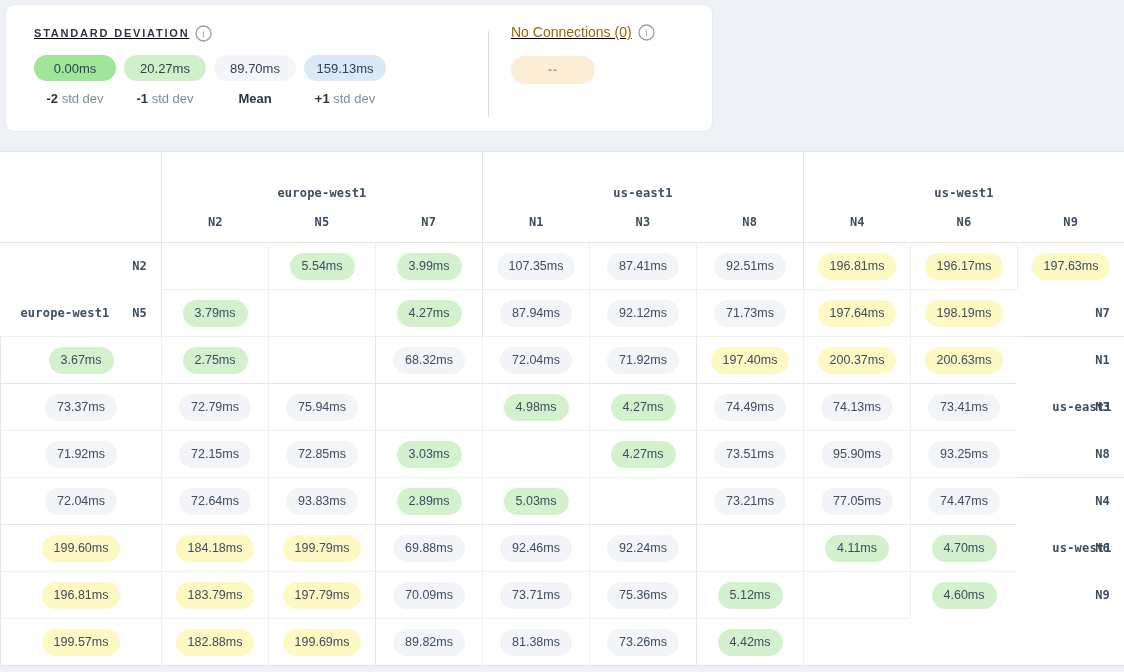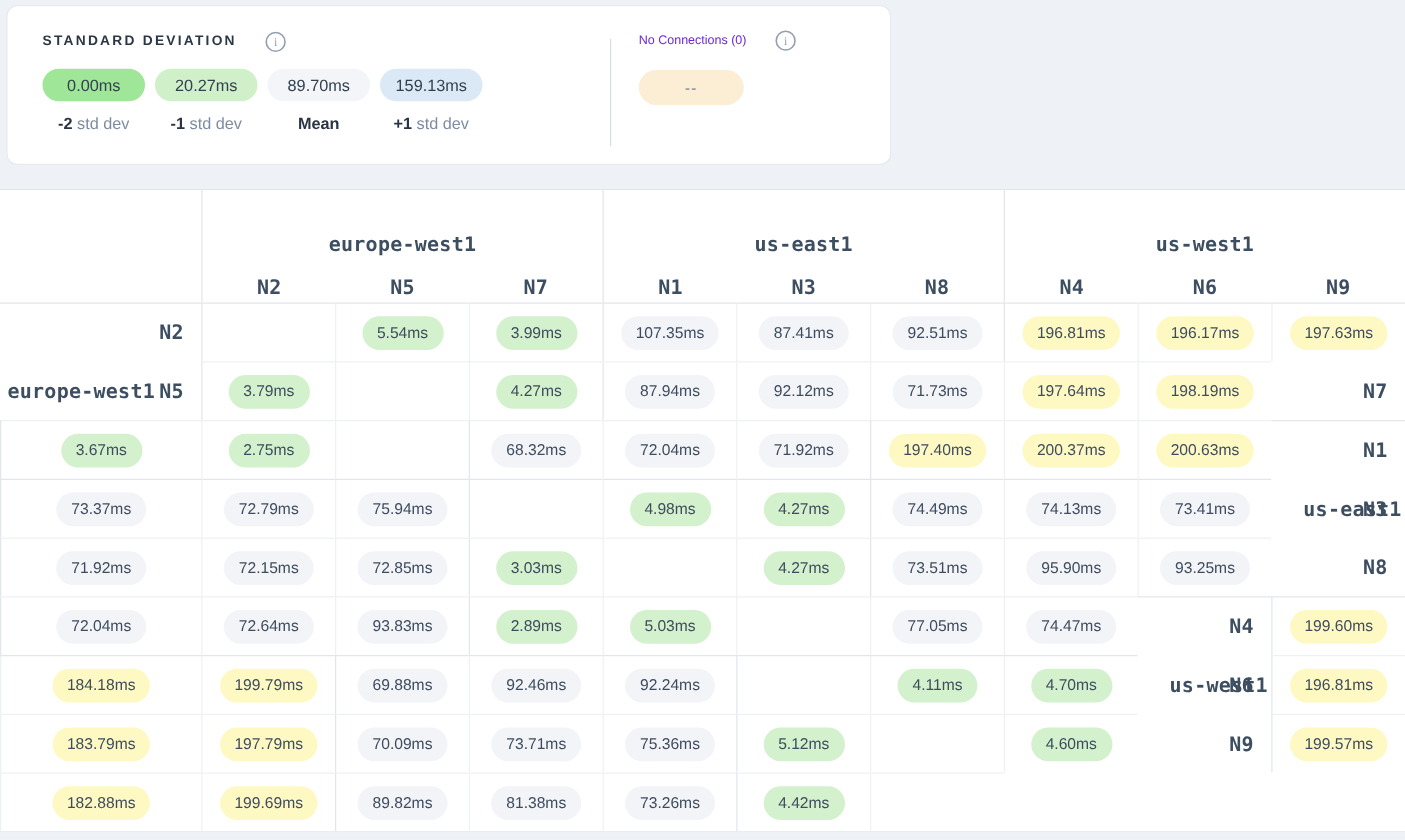--- a/index.html
+++ b/index.html
@@ -2,40 +2,40 @@
 <html><head>
 <meta charset="utf-8">
 <style>
   html,body{margin:0;padding:0;}
   body{width:1124px;height:672px;background:#eef1f5;font-family:"Liberation Sans",sans-serif;position:relative;overflow:hidden;}
 
   
   .legend-card{position:absolute;left:5px;top:4px;width:708px;height:128px;background:#ffffff;
     border:1px solid #e7eaee;border-radius:9px;box-sizing:border-box;}
   .stddev-section{position:absolute;left:28px;top:19px;}
-  .section-header{display:flex;align-items:center;gap:23px;height:18px;}
+  .section-header{display:flex;align-items:center;gap:6px;height:18px;text-decoration:underline;}
   .stddev-title{font-size:11px;font-weight:bold;letter-spacing:1.8px;color:#2b3745;}
   .info-icon{width:17px;height:17px;color:#94a0b1;flex:0 0 auto;}
   .stops{display:flex;gap:8px;margin-top:13px;}
   .stop{display:flex;flex-direction:column;align-items:center;gap:10px;}
   .stop-pill{height:26px;min-width:82px;padding:4px 10px;border-radius:13px;display:flex;align-items:center;
     justify-content:center;font-size:13px;color:#33414f;box-sizing:border-box;}
   .stop-label{font-size:13px;color:#7d8ca3;}
   .stop-label b{color:#2b3442;font-weight:bold;}
   .v-divider{position:absolute;left:482px;top:26px;width:1px;height:86px;background:#d9dee4;}
   .noconn-section{position:absolute;left:505px;top:18px;}
-  .noconn-title{font-size:10px;color:#6d28d9;}
+  .noconn-title{font-size:14px;color:#a16207;}
   .noconn-pill{margin-top:15px;width:84px;height:28px;border-radius:14px;background:#fbeed4;color:#9aa0a4;
     display:flex;align-items:center;justify-content:center;font-size:12px;letter-spacing:1px;font-weight:bold;}
 
   
   .matrix{position:absolute;left:0;top:151px;width:1124px;background:#ffffff;
     border-top:1px solid #e2e6eb;border-bottom:1px solid #e2e6eb;box-sizing:border-box;}
   .matrix-grid{display:grid;grid-template-columns:161px repeat(9,107px);grid-template-rows:90px repeat(9,47px);}
-  .mono{font-family:"DejaVu Sans Mono",monospace;font-weight:bold;font-size:16px;color:#3d4e61;letter-spacing:0.2px;}
+  .mono{font-family:"DejaVu Sans Mono",monospace;font-weight:bold;font-size:12px;color:#3d4e61;letter-spacing:0.2px;}
   .cgh{grid-column:span 3;border-left:1px solid #e2e6eb;box-sizing:border-box;}
   .cg-name{text-align:center;margin-top:34px;}
   .cg-nodes{display:flex;margin-top:15px;}
   .cg-node{width:107px;text-align:center;}
   .rowlabel{position:relative;box-sizing:border-box;}
   .rowlabel .node{position:absolute;right:14px;top:50%;transform:translateY(-50%);}
   .rowlabel .region{position:absolute;left:0;top:50%;transform:translateY(-50%);width:130px;text-align:center;}
   .cell{display:flex;align-items:center;justify-content:center;box-sizing:border-box;}
   .vdark{border-left:1px solid #e2e6eb;}
   .vlight{border-left:1px solid #eef1f4;}
@@ -269,20 +269,23 @@
       <div class="cell vlight hlight">
         <div class="pill k-neutral">93.83ms</div>
       </div>
       <div class="cell vdark hlight">
         <div class="pill k-green">2.89ms</div>
       </div>
       <div class="cell vlight hlight">
         <div class="pill k-green">5.03ms</div>
       </div>
       <div class="cell vlight hlight"></div>
+      <div class="cell vdark hlight">
+        <div class="pill k-neutral">73.21ms</div>
+      </div>
       <div class="cell vlight hlight">
         <div class="pill k-neutral">77.05ms</div>
       </div>
       <div class="cell vlight hlight">
         <div class="pill k-neutral">74.47ms</div>
       </div>
       <div class="rowlabel hdark">
         <div class="node mono">N4</div>
       </div>
       <div class="cell vdark hdark">

